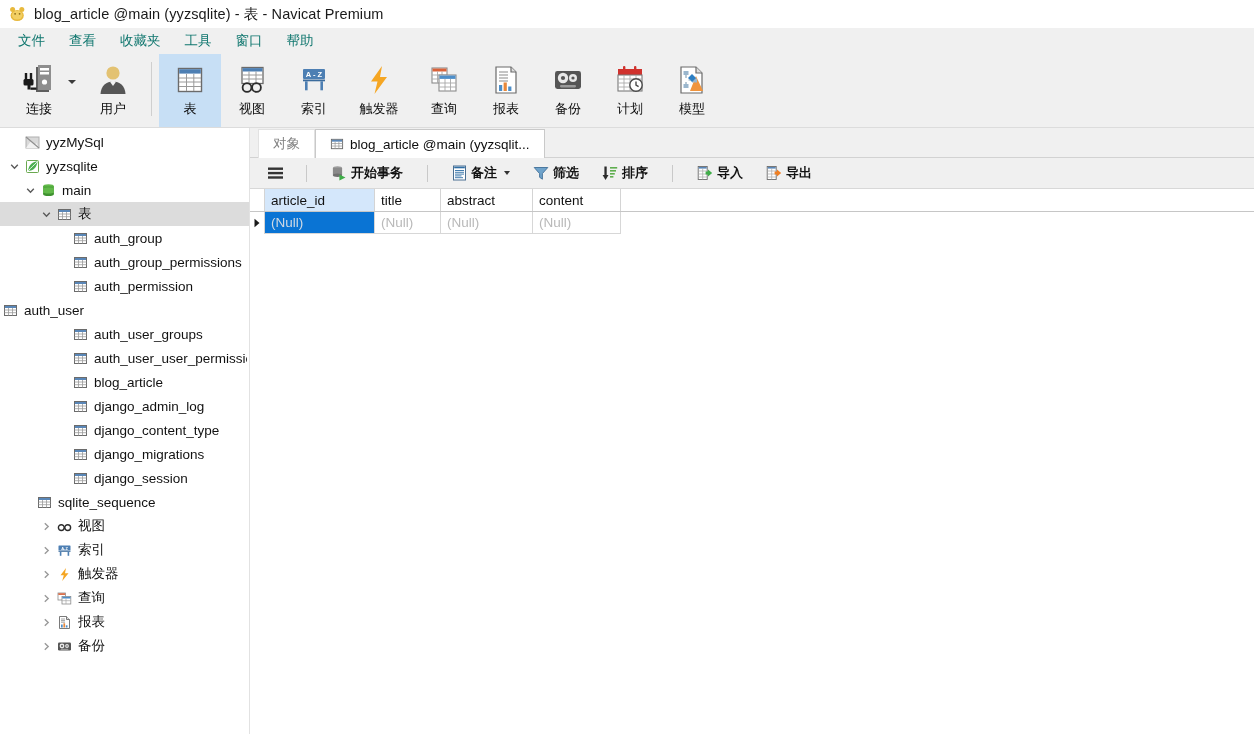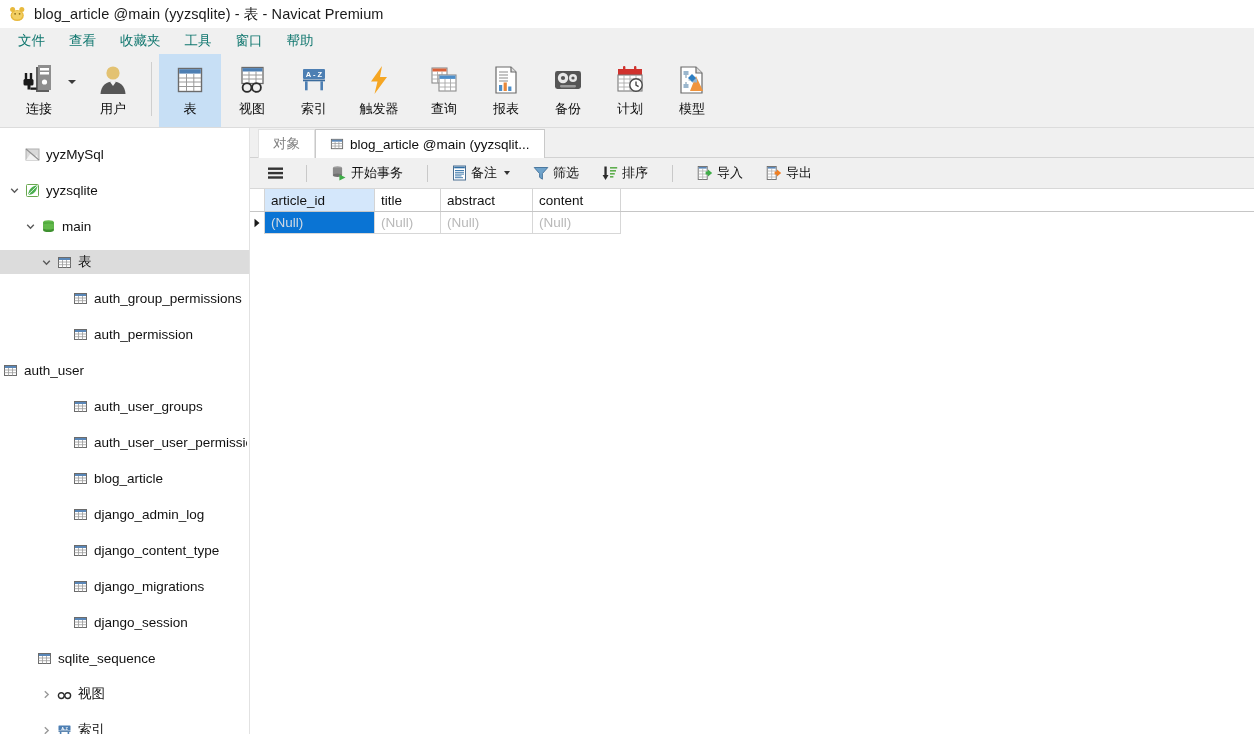--- a/index.html
+++ b/index.html
@@ -67,21 +67,20 @@
   .sidebar {
     width: 250px; background: #ffffff; position: relative;
     overflow: hidden; flex: 0 0 250px;
     border-right: 1px solid #e2e2e2;
   }
   .tree { padding-top: 2px; }
   .node {
     height: 24px; display: flex; align-items: center;
     white-space: nowrap; cursor: default; font-size: 13.5px; color: #111;
     padding-right: 2px;
-    margin-top: 12px;
   }
   .node.sel { background: #dcdcdc; }
   .chev {
     width: 16px; height: 24px; flex: 0 0 16px;
     display: flex; align-items: center; justify-content: center;
   }
   .chev svg { display: block; }
   .nicon { width: 20px; flex: 0 0 20px; display: flex; align-items: center; justify-content: center; margin-right: 4px; }
   .nlabel { overflow: hidden; }
 
@@ -97,21 +96,21 @@
     padding: 0 14px; font-size: 13.5px; background: #ffffff;
     border: 1px solid #d2d2d2; border-bottom: none; cursor: default;
     position: relative; top: 1px;
   }
   .tab.inactive { color: #808080; border-color: #e2e2e2; }
   .tab.active { color: #0d0d0d; border-color: #c9c9c9; }
   .tab .tabtext { white-space: nowrap; }
 
   .gridbar {
     height: 31px; background: #f0f0f0; display: flex; align-items: center;
-    padding-left: 12px; border-bottom: 1px solid #d8d8d8; gap: 9px;
+    padding-left: 12px; border-bottom: 1px solid #d8d8d8; gap: 9px; font-weight: bold;
   }
   .gb-btn {
     display: flex; align-items: center; gap: 4px; padding: 2px 7px;
     font-size: 13px; color: #111; cursor: default; white-space: nowrap;
   }
   .gb-sep { width: 1px; height: 17px; background: #c9c9c9; margin: 0 8px; }
   .gb-caret {
     width: 0; height: 0; border-left: 3.5px solid transparent;
     border-right: 3.5px solid transparent; border-top: 4px solid #333;
     margin-left: 3px;
@@ -391,20 +390,30 @@
         </div>
 
         <div class="node" style="padding-left:70px;">
           <span class="nicon">
             <svg width="15" height="15" viewBox="0 0 15 15">
                 <rect x="1.5" y="2.5" width="12" height="10" fill="#fff" stroke="#6b6b6b"></rect>
                 <rect x="2" y="3" width="11" height="2" fill="#5a87b8"></rect>
                 <path d="M1.5 7 H13.5 M1.5 9.7 H13.5 M5.5 5 V12.5 M9.5 5 V12.5" stroke="#9a9a9a" stroke-width=".8"></path>
               </svg>
           </span>
+          <span class="nlabel">auth_group</span>
+        </div>
+        <div class="node" style="padding-left:70px;">
+          <span class="nicon">
+            <svg width="15" height="15" viewBox="0 0 15 15">
+                <rect x="1.5" y="2.5" width="12" height="10" fill="#fff" stroke="#6b6b6b"></rect>
+                <rect x="2" y="3" width="11" height="2" fill="#5a87b8"></rect>
+                <path d="M1.5 7 H13.5 M1.5 9.7 H13.5 M5.5 5 V12.5 M9.5 5 V12.5" stroke="#9a9a9a" stroke-width=".8"></path>
+              </svg>
+          </span>
           <span class="nlabel">auth_group_permissions</span>
         </div>
         <div class="node" style="padding-left:70px;">
           <span class="nicon">
             <svg width="15" height="15" viewBox="0 0 15 15">
                 <rect x="1.5" y="2.5" width="12" height="10" fill="#fff" stroke="#6b6b6b"></rect>
                 <rect x="2" y="3" width="11" height="2" fill="#5a87b8"></rect>
                 <path d="M1.5 7 H13.5 M1.5 9.7 H13.5 M5.5 5 V12.5 M9.5 5 V12.5" stroke="#9a9a9a" stroke-width=".8"></path>
               </svg>
           </span>

